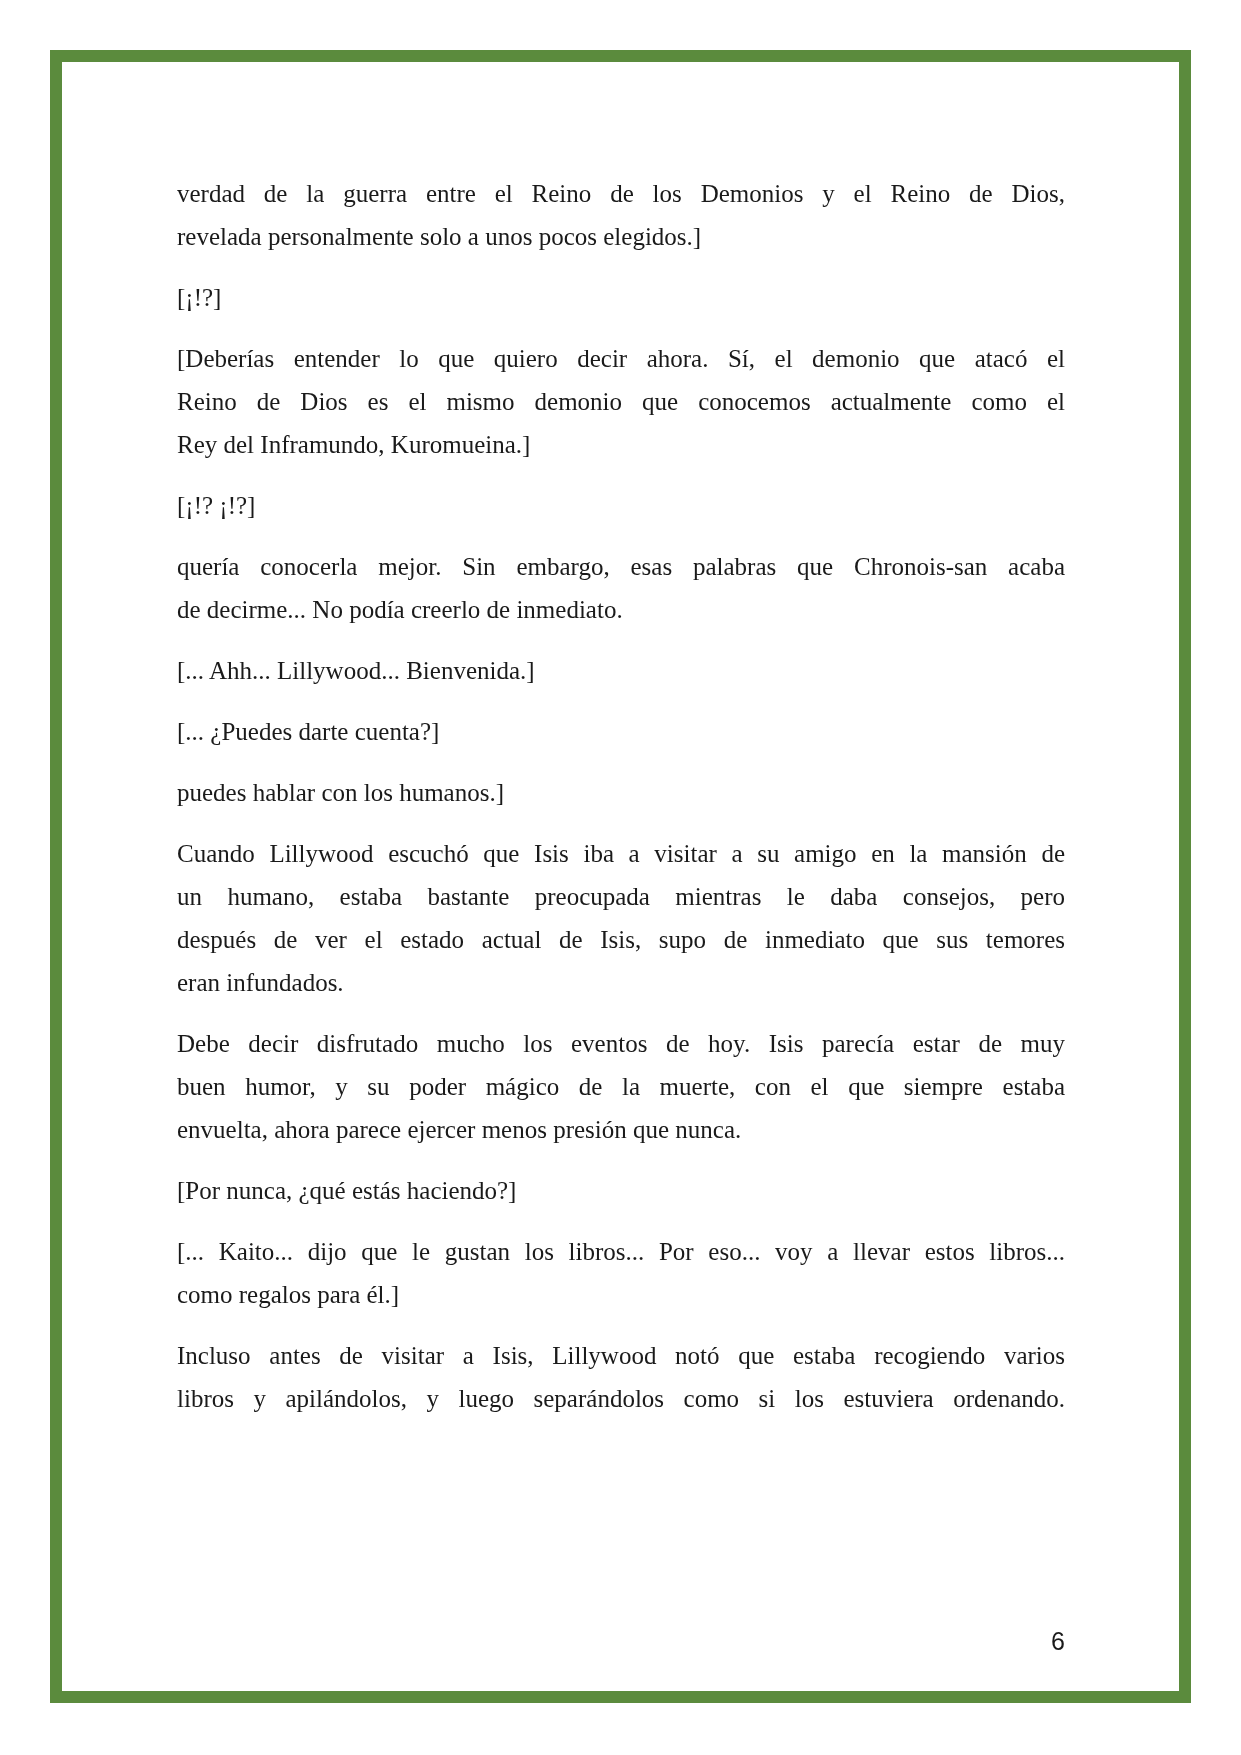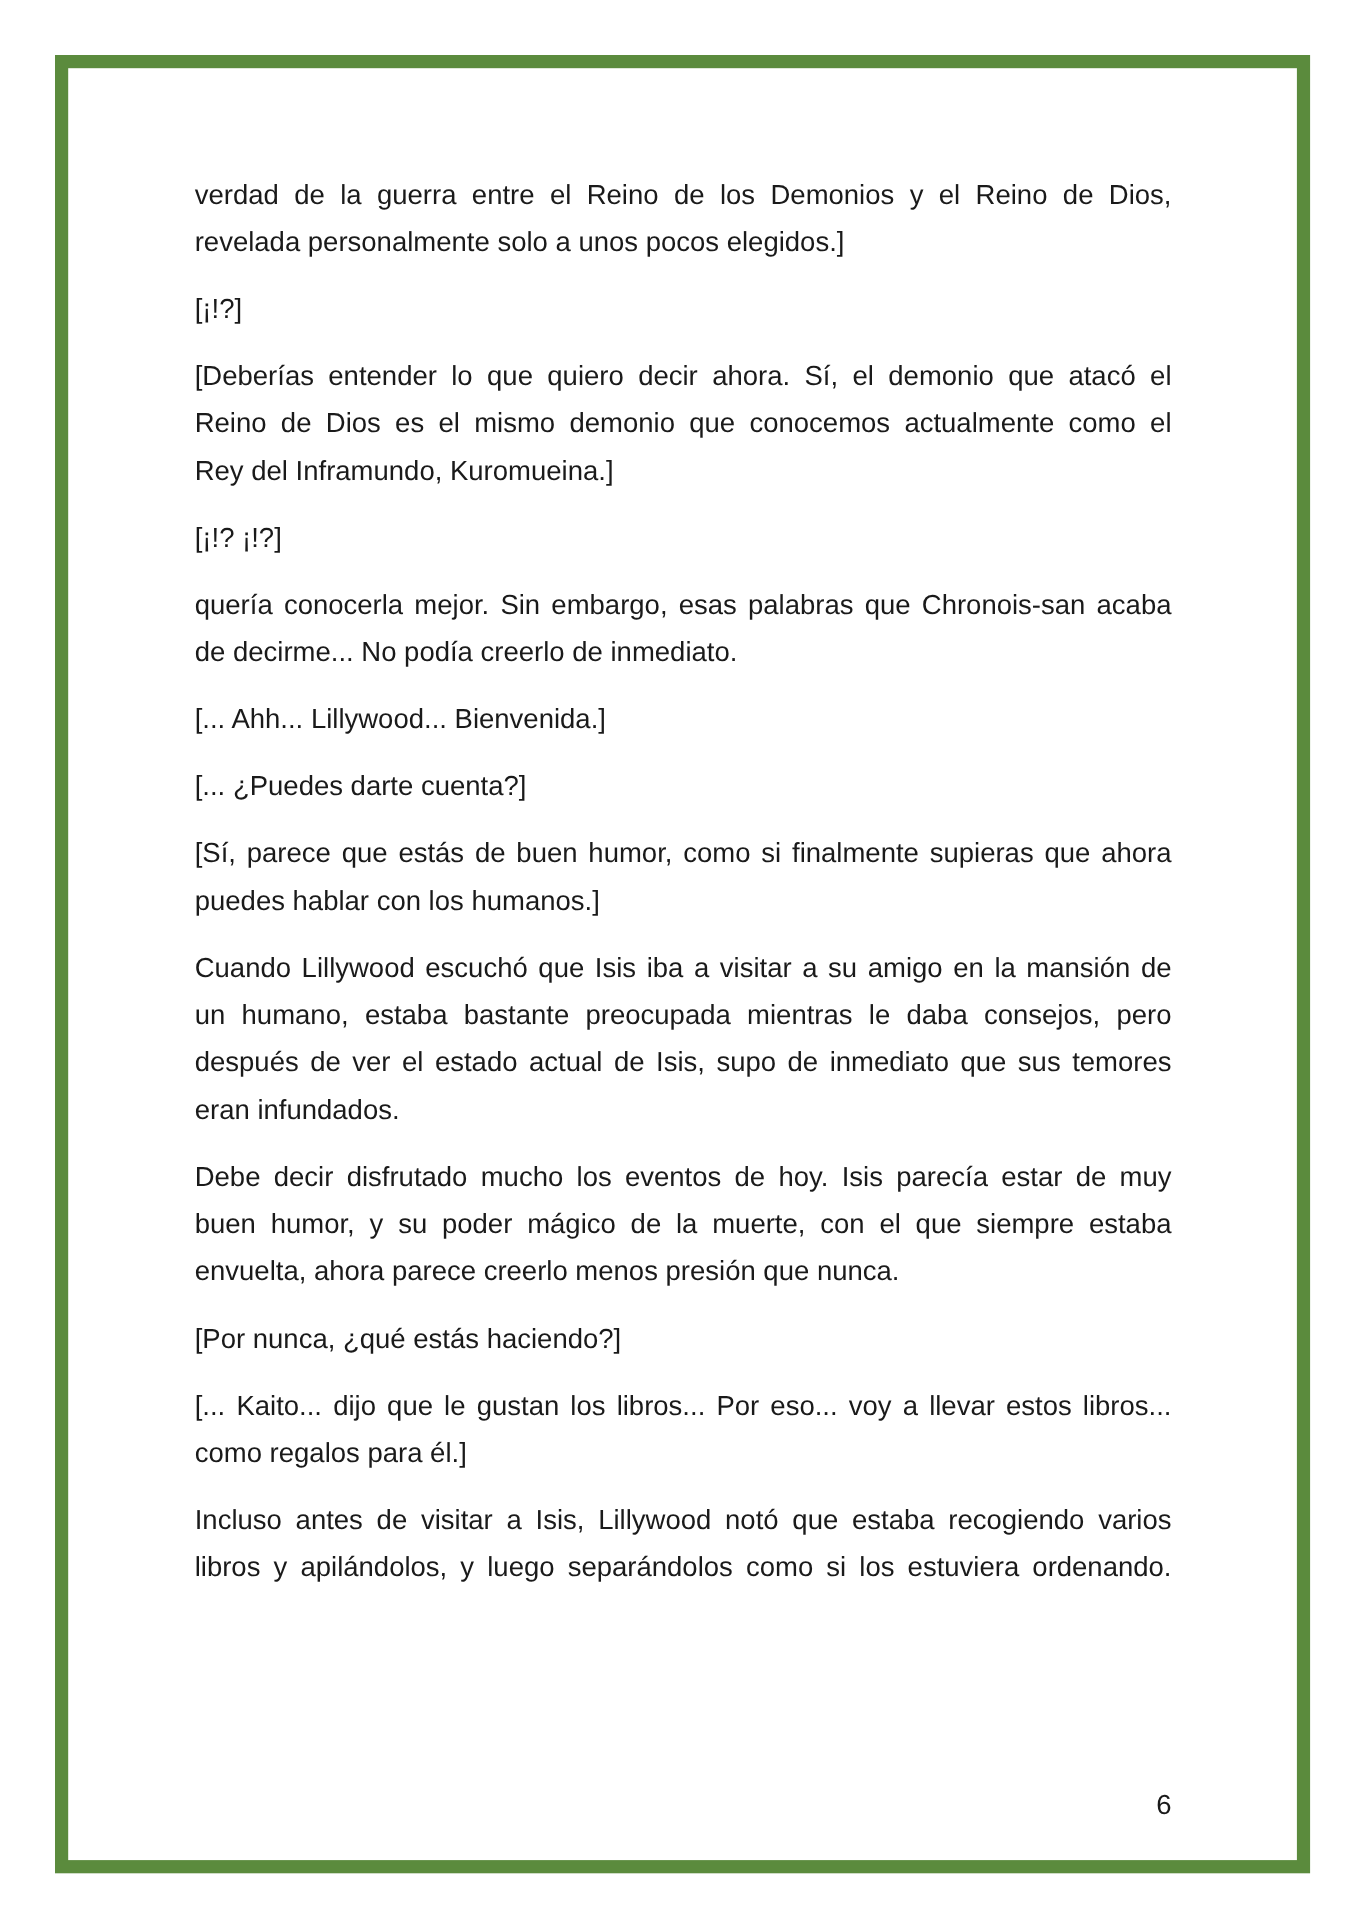--- a/index.html
+++ b/index.html
@@ -25,22 +25,23 @@
   }
   .text-content {
     position: absolute;
     left: 177px;
     top: 156px;
     width: 888px;
     font-size: 25px;
     line-height: 43px;
   }
   .para {
-    margin: 0 0 18px 0;
+    margin: 16px 0 18px 0;
     text-align: left;
+    font-family: Liberation Serif, serif;
   }
   .line {
     min-height: 43px;
   }
   
   .line.fill {
     text-align: justify;
     text-align-last: justify;
   }
   .page-number {
@@ -78,33 +79,32 @@
       <div class="line fill">quería conocerla mejor. Sin embargo, esas palabras que Chronois-san acaba</div>
       <div class="line">de decirme... No podía creerlo de inmediato.</div>
     </div>
     <div class="para">
       <div class="line">[... Ahh... Lillywood... Bienvenida.]</div>
     </div>
     <div class="para">
       <div class="line">[... ¿Puedes darte cuenta?]</div>
     </div>
     <div class="para">
-      <div class="line fill">[Sí, parece que estás de buen humor, como si finalmente supieras que ahora</div>
       <div class="line">puedes hablar con los humanos.]</div>
     </div>
     <div class="para">
       <div class="line fill">Cuando Lillywood escuchó que Isis iba a visitar a su amigo en la mansión de</div>
       <div class="line fill">un humano, estaba bastante preocupada mientras le daba consejos, pero</div>
       <div class="line fill">después de ver el estado actual de Isis, supo de inmediato que sus temores</div>
       <div class="line">eran infundados.</div>
     </div>
     <div class="para">
       <div class="line fill">Debe decir disfrutado mucho los eventos de hoy. Isis parecía estar de muy</div>
       <div class="line fill">buen humor, y su poder mágico de la muerte, con el que siempre estaba</div>
-      <div class="line">envuelta, ahora parece creerlo menos presión que nunca.</div>
+      <div class="line">envuelta, ahora parece ejercer menos presión que nunca.</div>
     </div>
     <div class="para">
       <div class="line">[Por nunca, ¿qué estás haciendo?]</div>
     </div>
     <div class="para">
       <div class="line fill">[... Kaito... dijo que le gustan los libros... Por eso... voy a llevar estos libros...</div>
       <div class="line">como regalos para él.]</div>
     </div>
     <div class="para">
       <div class="line fill">Incluso antes de visitar a Isis, Lillywood notó que estaba recogiendo varios</div>

